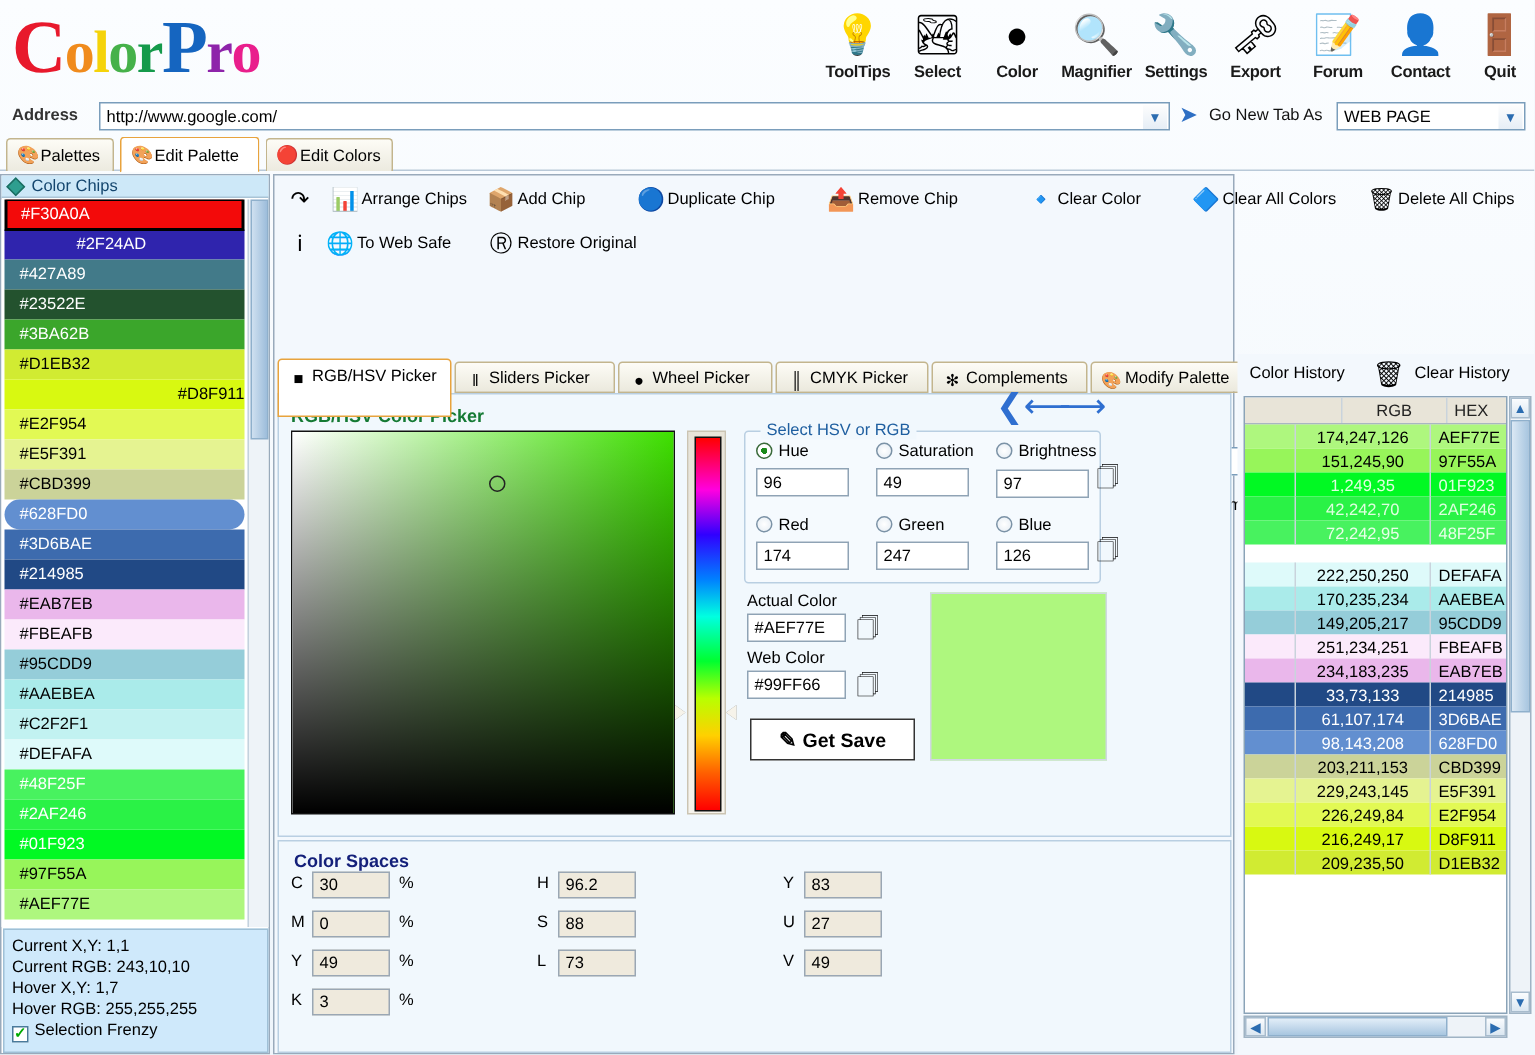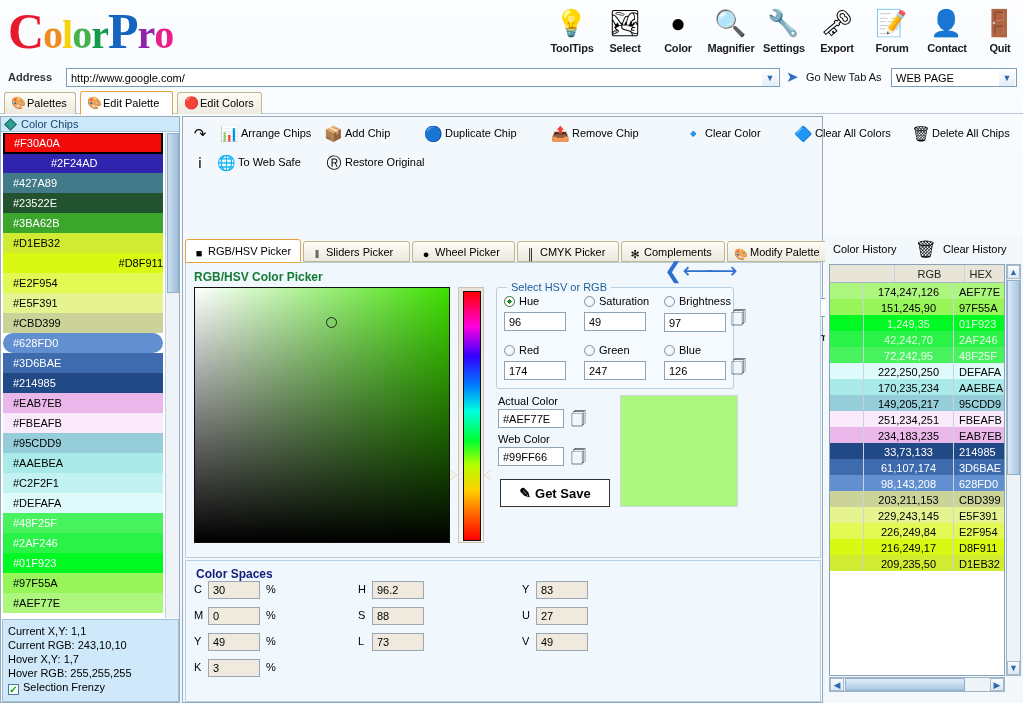--- a/index.html
+++ b/index.html
@@ -119,21 +119,21 @@
                 border:1px solid #7a9dbb; background:#fff; }
   #curpal-text { position:absolute; left:4px; top:3px; font-size:11px; }
 
   
   #ptabs { position:absolute; left:0; top:122px; width:641px; height:24px; }
   .ptab {
     position:absolute; top:2px; height:21px; padding:0 7px 0 4px;
     border:1px solid #c3b58d; background:linear-gradient(180deg,#fdfcf6,#ebe9dd);
     border-radius:3px 3px 0 0; line-height:20px; font-size:11px; cursor:pointer; white-space:nowrap;
   }
-  .ptab.active { background:#fff; border-color:#e8a33d; top:0; height:24px; line-height:22px; z-index:3;}
+  .ptab.active { background:#fff; border-color:#e8a33d; top:0; height:39px; line-height:22px; z-index:3;}
   .ptab .pi { display:inline-block; width:18px; text-align:center; vertical-align:-2px; }
 
   #pickerpanel {
     position:absolute; left:2px; top:145px; width:636px; height:296px;
     background:#f1f8fd; border:1px solid #b9cfe2;
   }
   #pp-title { position:absolute; left:8px; top:7px; font-size:12px; font-weight:bold; color:#157a34;}
   #sqgrad { position:absolute; left:8px; top:24px; width:256px; height:256px;
             border:1px solid #111; }
   #sqgrad .g1 { position:absolute; inset:0; background:linear-gradient(90deg,#ffffff,#3ee000); }
@@ -480,21 +480,21 @@
         <div class="hrow" style="background: rgb(42, 242, 70); color: rgb(223, 255, 223);">
           <div class="c0"></div>
           <div class="c1">42,242,70</div>
           <div class="c2">2AF246</div>
         </div>
         <div class="hrow" style="background: rgb(72, 242, 95); color: rgb(232, 255, 232);">
           <div class="c0"></div>
           <div class="c1">72,242,95</div>
           <div class="c2">48F25F</div>
         </div>
-        <div class="hrow" style="background: rgb(222, 250, 250); color: rgb(0, 0, 0);">
+        <div class="hrow" style="background: rgb(222, 250, 250); color: rgb(0, 0, 0); margin-top: 12px;">
           <div class="c0"></div>
           <div class="c1">222,250,250</div>
           <div class="c2">DEFAFA</div>
         </div>
         <div class="hrow" style="background: rgb(170, 235, 234); color: rgb(0, 0, 0);">
           <div class="c0"></div>
           <div class="c1">170,235,234</div>
           <div class="c2">AAEBEA</div>
         </div>
         <div class="hrow" style="background: rgb(149, 205, 217); color: rgb(0, 0, 0);">

